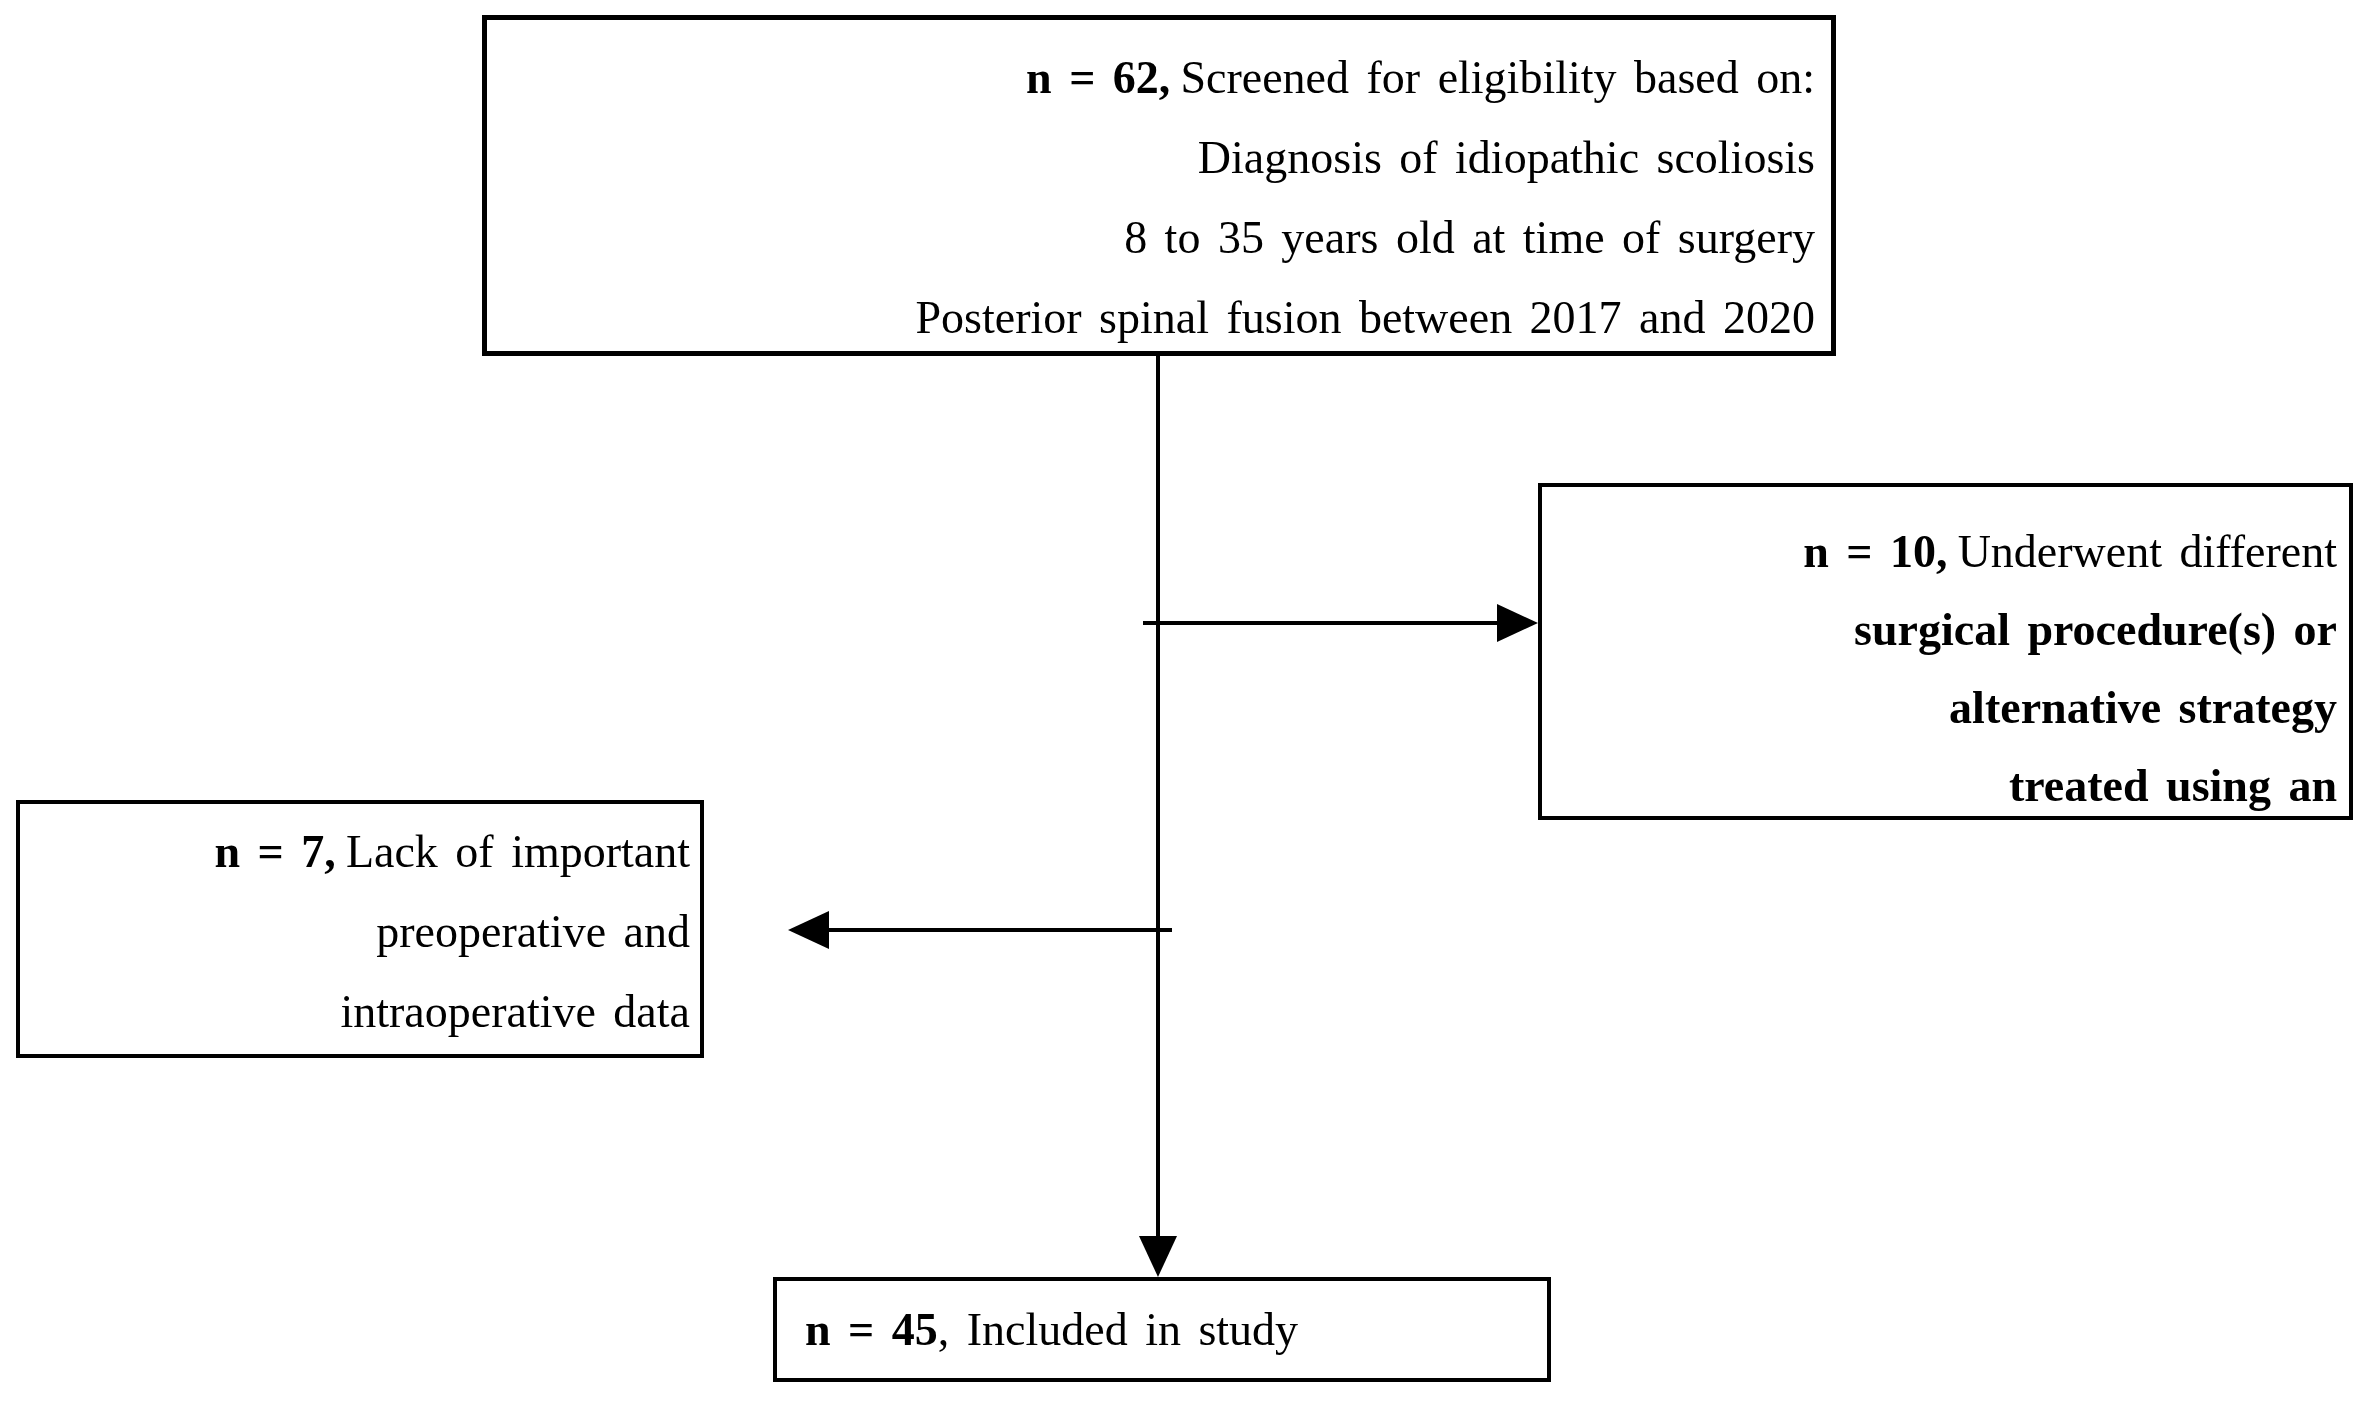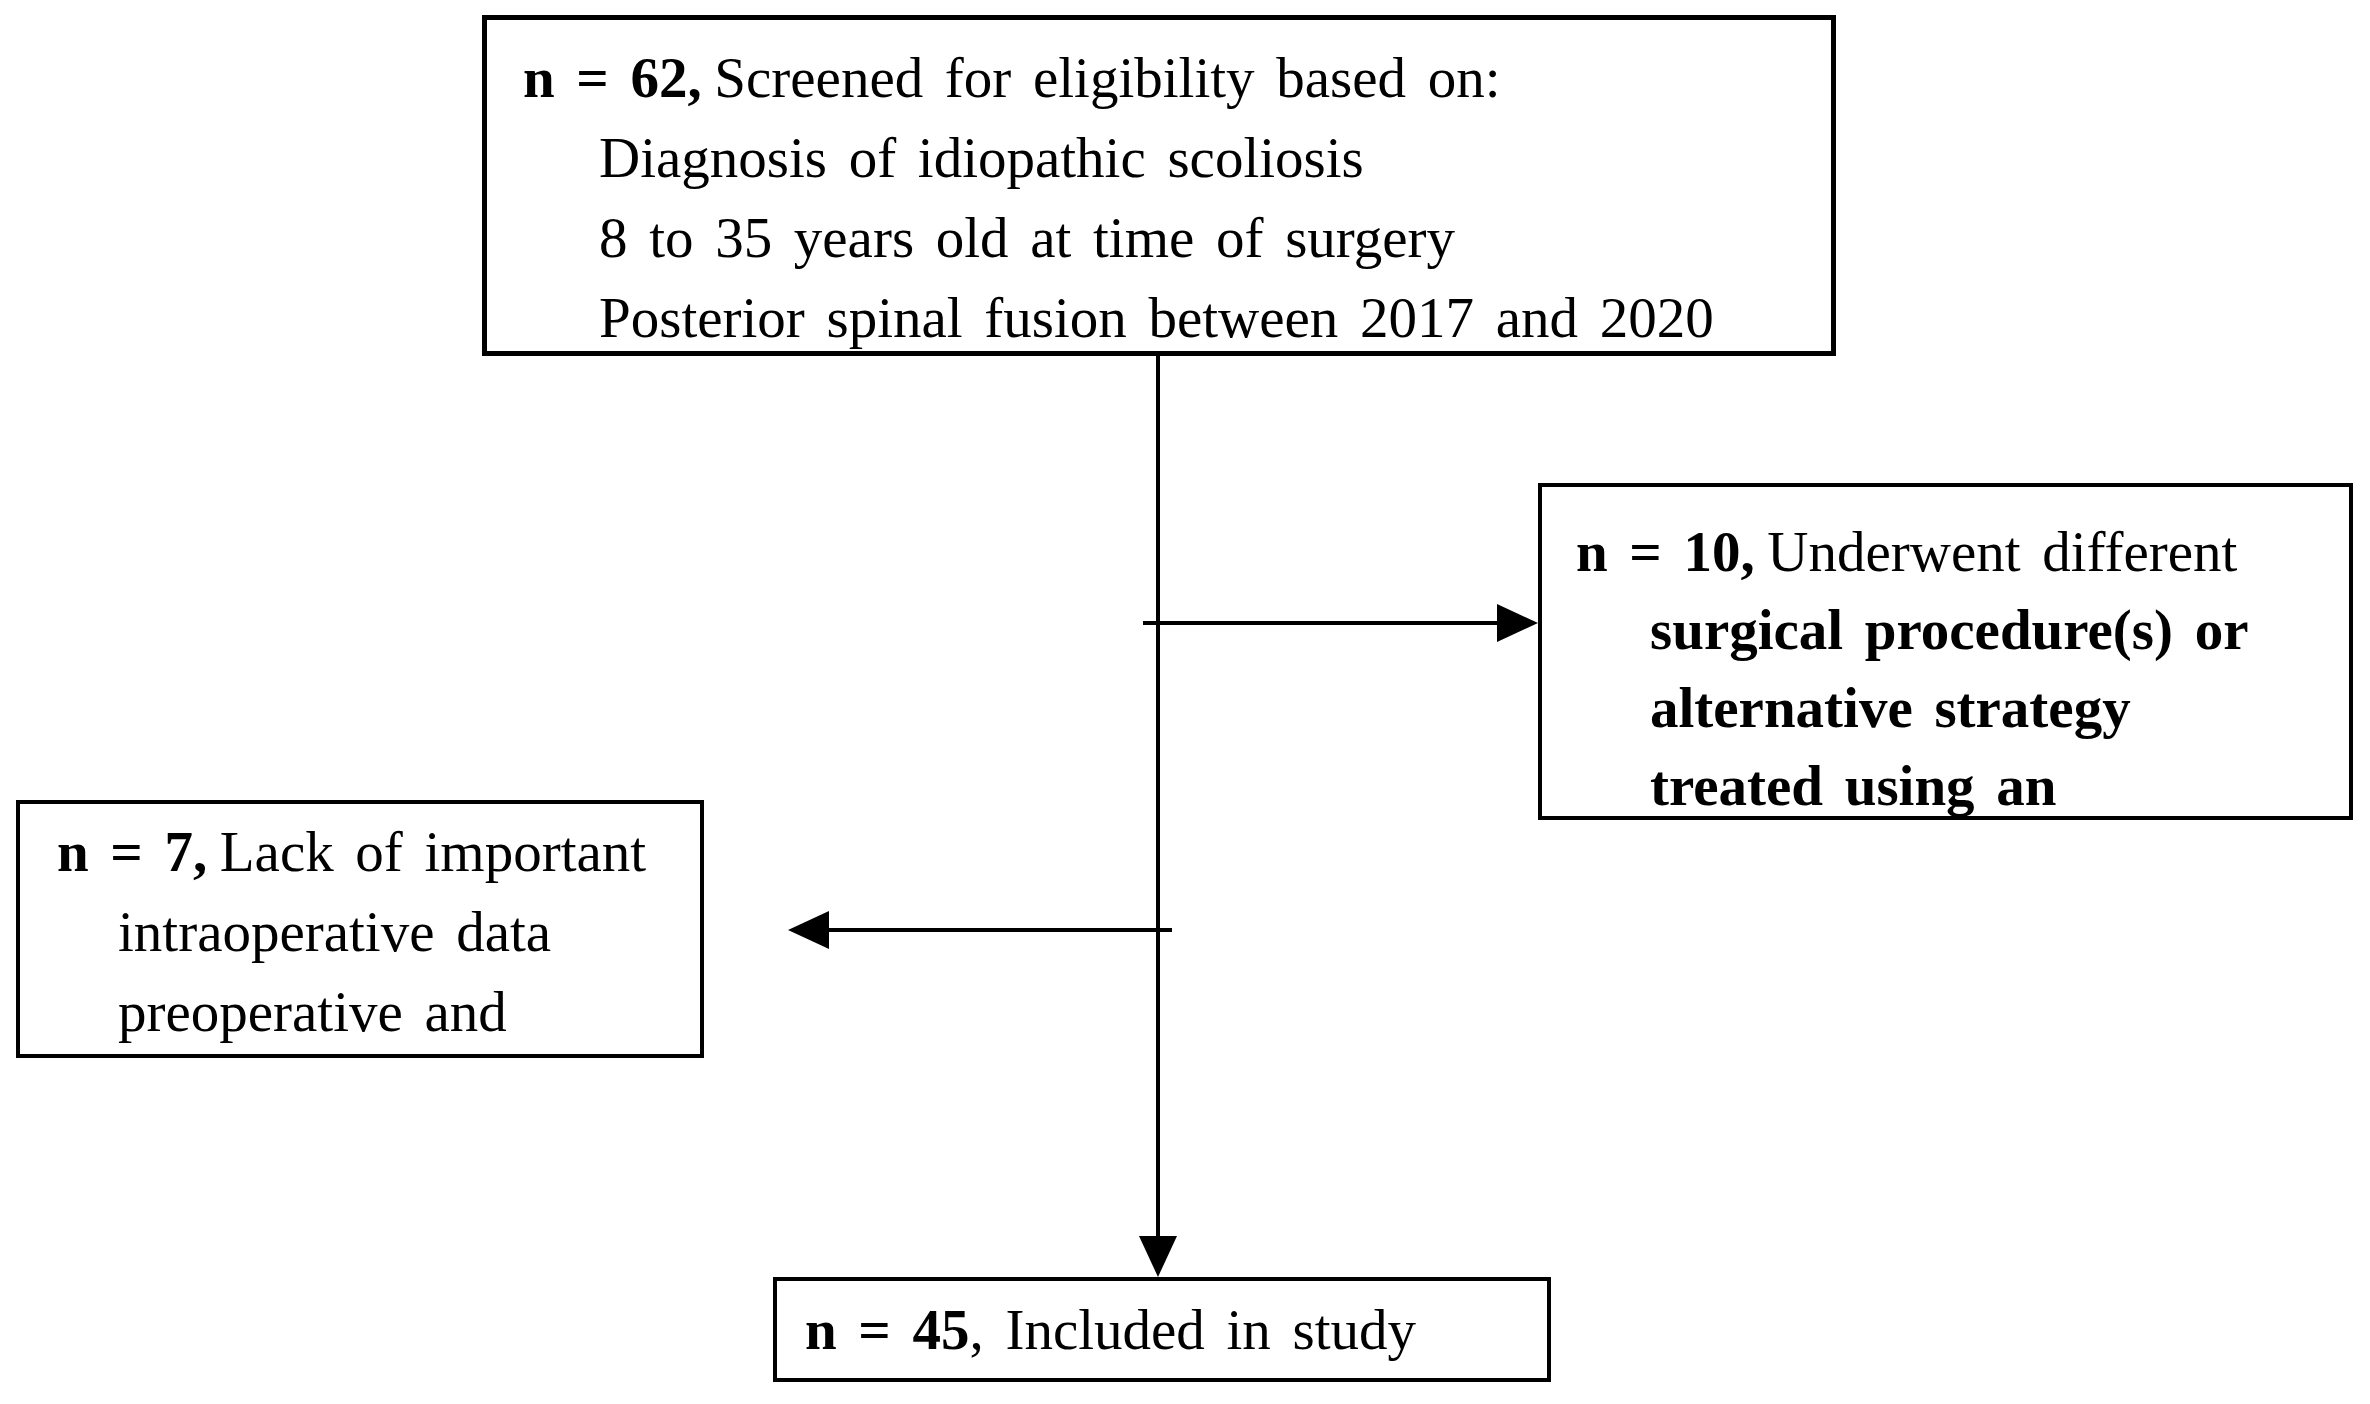--- a/index.html
+++ b/index.html
@@ -21,23 +21,24 @@
     left: 0;
     top: 0;
     width: 2370px;
     height: 1404px;
   }
   .box {
     position: absolute;
     box-sizing: border-box;
     background: #ffffff;
     border: 4px solid #000000;
-    font-size: 57px;
+    font-size: 46px;
     word-spacing: 0.13em;
     line-height: 80px;
+    text-align: right;
   }
   .prefix {
     font-weight: bold;
     margin-right: 0.22em;
   }
   .line {
     white-space: nowrap;
   }
   
   #box-screened {
@@ -111,22 +112,22 @@
     </div>
     <div class="line indent">surgical procedure(s) or</div>
     <div class="line indent">alternative strategy</div>
     <div class="line indent">treated using an</div>
   </div>
 
   <div class="box" id="box-excluded-data">
     <div class="line">
       <span class="prefix">n = 7,</span><span>Lack of important</span>
     </div>
+    <div class="line indent">preoperative and</div>
     <div class="line indent">intraoperative data</div>
-    <div class="line indent">preoperative and</div>
   </div>
 
   <div class="box" id="box-included">
     <div class="line">
       <span class="prefix" style="margin-right:0;">n = 45</span><span>, Included in study</span>
     </div>
   </div>
 
 </div>
 

